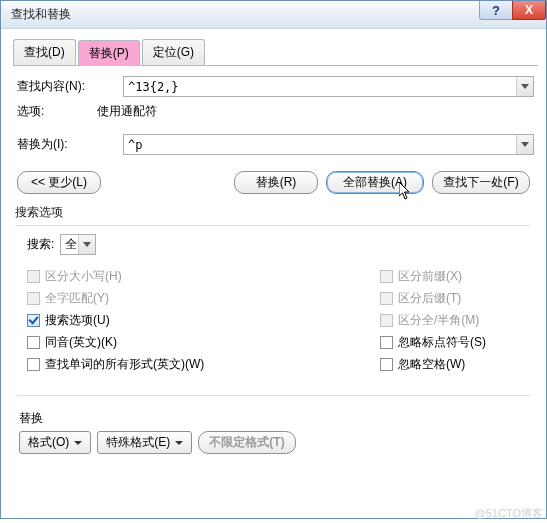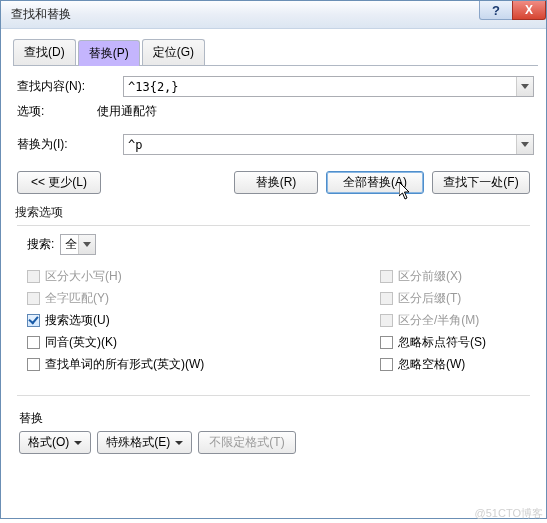--- a/index.html
+++ b/index.html
@@ -71,21 +71,21 @@
       padding: 4px 10px;
       border: 1px solid #b0b8c4;
       border-bottom: none;
       background: linear-gradient(to bottom, #f7f7f7, #e9e9e9);
       border-radius: 3px 3px 0 0;
       margin-right: 2px;
       color: #000;
       position: relative;
     }
     .tab.active {
-      background: #c4b5fd;
+      background: #f9a8d4;
       top: 1px;
     }
     .form-row {
       display: flex;
       align-items: center;
       margin: 4px 4px 6px 8px;
       gap: 26px;
     }
     .form-label {
       width: 80px;
@@ -124,30 +124,30 @@
     .button-row {
       display: flex;
       align-items: center;
       margin: 16px 8px 10px 8px;
       gap: 8px;
     }
     .btn {
       height: 23px;
       padding: 0 10px;
       border: 1px solid #8b9099;
-      border-radius: 3px;
+      border-radius: 10px;
       background: linear-gradient(to bottom, #fdfdfd, #eaeaea);
       font-size: 12px;
       display: flex;
       align-items: center;
       justify-content: center;
       white-space: nowrap;
       color: #000;
     }
-    .btn.disabled { color: #9a9a9a; }
+    .btn.disabled { color: #9a9a9a; font-weight: bold; }
     .btn.focused {
       border: 1px solid #4f8ecb;
       box-shadow: 0 0 0 1px #89b7e3 inset;
     }
     .btn-less { width: 84px; }
     .btn-row-spacer { flex: 1; }
     .btn-action { width: 84px; }
     .btn-wide { width: 98px; }
     .section-label {
       margin: 2px 0 4px 6px;

